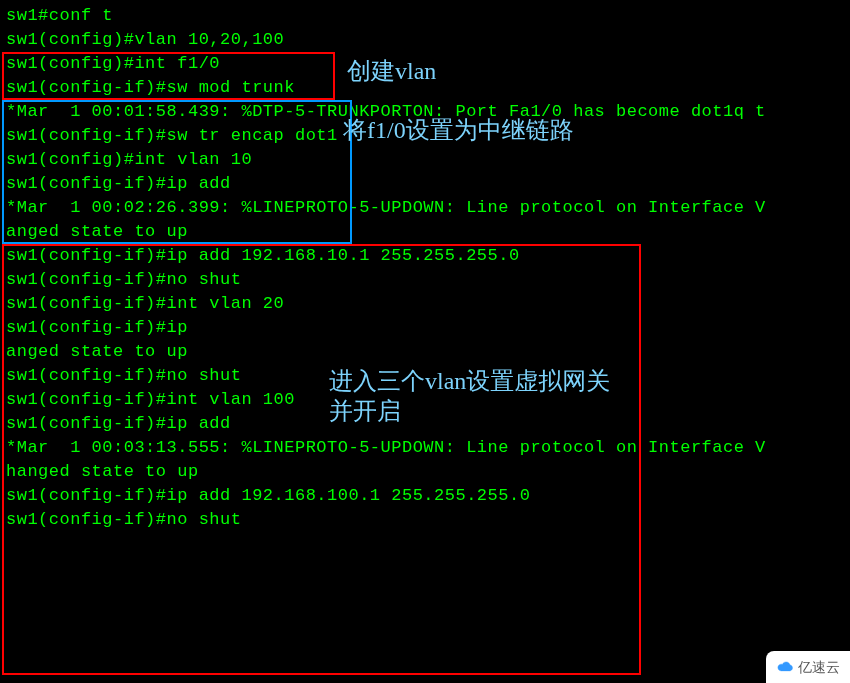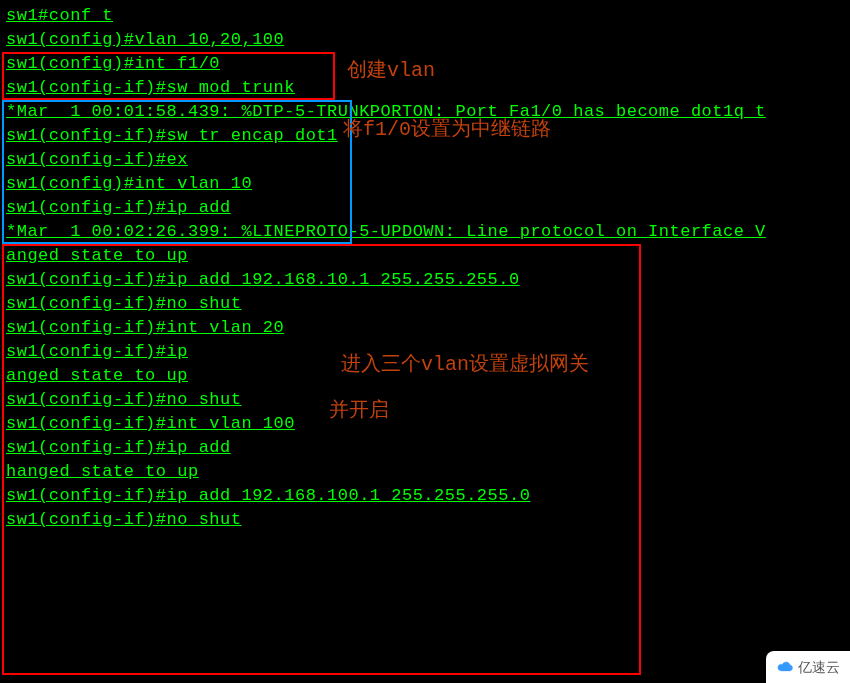--- a/index.html
+++ b/index.html
@@ -16,39 +16,38 @@
       position: relative;
       overflow: hidden;
       color: #00ff00;
       line-height: 24px;
       padding: 4px 6px;
     }
     .terminal-line {
       white-space: pre;
       position: relative;
       letter-spacing: 0.5px;
-      text-decoration: underline;
     }
     .box {
       position: absolute;
       pointer-events: none;
       border-style: solid;
       border-width: 2px;
     }
     .box-red {
       border-color: #ff0000;
     }
     .box-blue {
       border-color: #0099ff;
     }
     .annotation {
       position: absolute;
-      color: #c2410c;
-      font-family: Liberation Mono, monospace;
-      font-size: 20px;
+      color: #7dd3fc;
+      font-family: Liberation Serif, serif;
+      font-size: 24px;
       pointer-events: none;
       line-height: 24px;
     }
     .watermark {
       position: absolute;
       bottom: 0;
       right: 0;
       background: #ffffff;
       padding: 4px 10px;
       font-family: sans-serif;
@@ -68,46 +67,46 @@
 </head>
 <body>
 
 <div>
   <div class="terminal-line">sw1#conf t</div>
   <div class="terminal-line">sw1(config)#vlan 10,20,100</div>
   <div class="terminal-line">sw1(config)#int f1/0</div>
   <div class="terminal-line">sw1(config-if)#sw mod trunk</div>
   <div class="terminal-line">*Mar  1 00:01:58.439: %DTP-5-TRUNKPORTON: Port Fa1/0 has become dot1q t</div>
   <div class="terminal-line">sw1(config-if)#sw tr encap dot1</div>
-  <div class="terminal-line">sw1(config-if)#ex</div>
   <div class="terminal-line">sw1(config)#int vlan 10</div>
   <div class="terminal-line">sw1(config-if)#ip add</div>
   <div class="terminal-line">*Mar  1 00:02:26.399: %LINEPROTO-5-UPDOWN: Line protocol on Interface V</div>
   <div class="terminal-line">anged state to up</div>
   <div class="terminal-line">sw1(config-if)#ip add 192.168.10.1 255.255.255.0</div>
   <div class="terminal-line">sw1(config-if)#no shut</div>
   <div class="terminal-line">sw1(config-if)#int vlan 20</div>
   <div class="terminal-line">sw1(config-if)#ip</div>
   <div class="terminal-line">anged state to up</div>
   <div class="terminal-line">sw1(config-if)#no shut</div>
   <div class="terminal-line">sw1(config-if)#int vlan 100</div>
   <div class="terminal-line">sw1(config-if)#ip add</div>
+  <div class="terminal-line">*Mar  1 00:03:13.555: %LINEPROTO-5-UPDOWN: Line protocol on Interface V</div>
   <div class="terminal-line">hanged state to up</div>
   <div class="terminal-line">sw1(config-if)#ip add 192.168.100.1 255.255.255.0</div>
   <div class="terminal-line">sw1(config-if)#no shut</div>
 </div>
 
 <div class="box box-red" style="left:2px; top:52px; width:333px; height:48px;"></div>
 <div class="annotation" style="left:347px; top:59px;">创建vlan</div>
 
 <div class="box box-blue" style="left:2px; top:100px; width:350px; height:144px;"></div>
 <div class="annotation" style="left:343px; top:118px;">将f1/0设置为中继链路</div>
 
 <div class="box box-red" style="left:2px; top:244px; width:639px; height:431px;"></div>
-<div class="annotation" style="left:329px; top:353px;margin-left:12px;">进入三个vlan设置虚拟网关</div>
+<div class="annotation" style="left:329px; top:369px;">进入三个vlan设置虚拟网关</div>
 <div class="annotation" style="left:329px; top:399px;">并开启</div>
 
 <div class="watermark">
   <span>
     <svg class="cloud-icon" viewBox="0 0 24 16">
       <path d="M19 8c0-3-2.5-5.5-5.5-5.5-2.3 0-4.3 1.4-5.1 3.4C7.9 5.6 7.5 5.5 7 5.5 4.5 5.5 2.5 7.5 2.5 10S4.5 14.5 7 14.5h11c2.2 0 4-1.8 4-4 0-1.9-1.3-3.4-3-3.8V8z" fill="#3399ff" stroke="#3399ff" stroke-width="0.5"></path>
     </svg>
   </span>
   <span>亿速云</span>
 </div>

